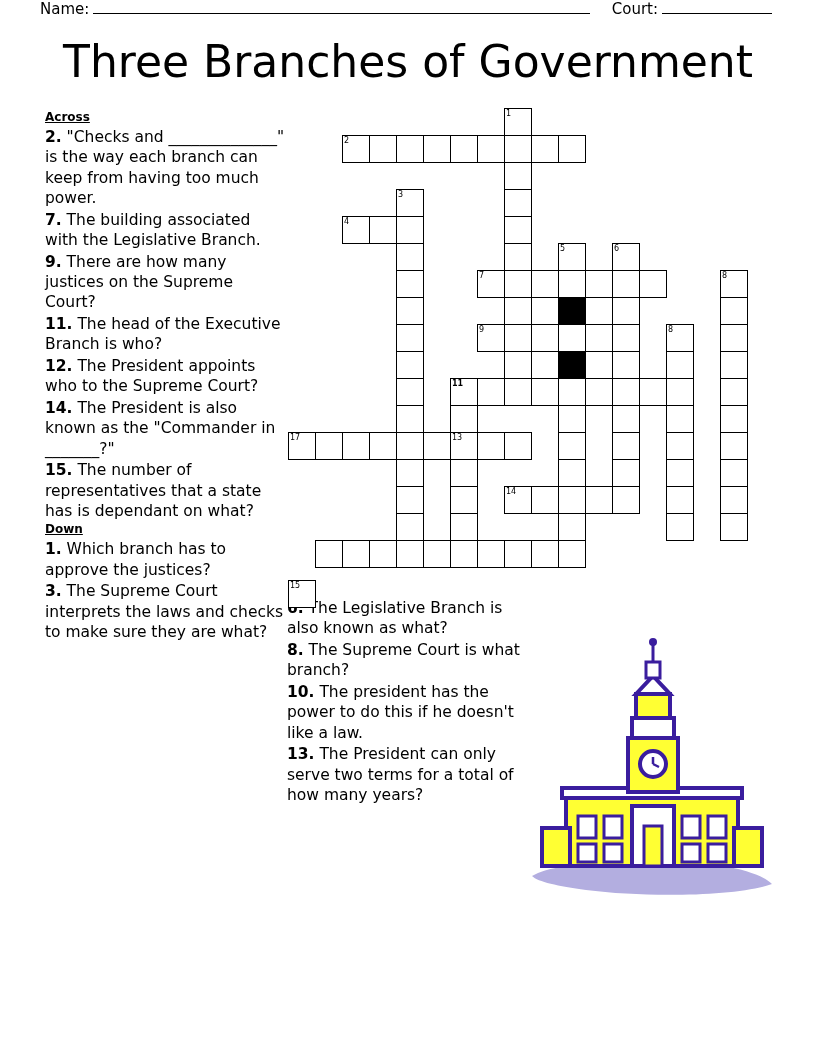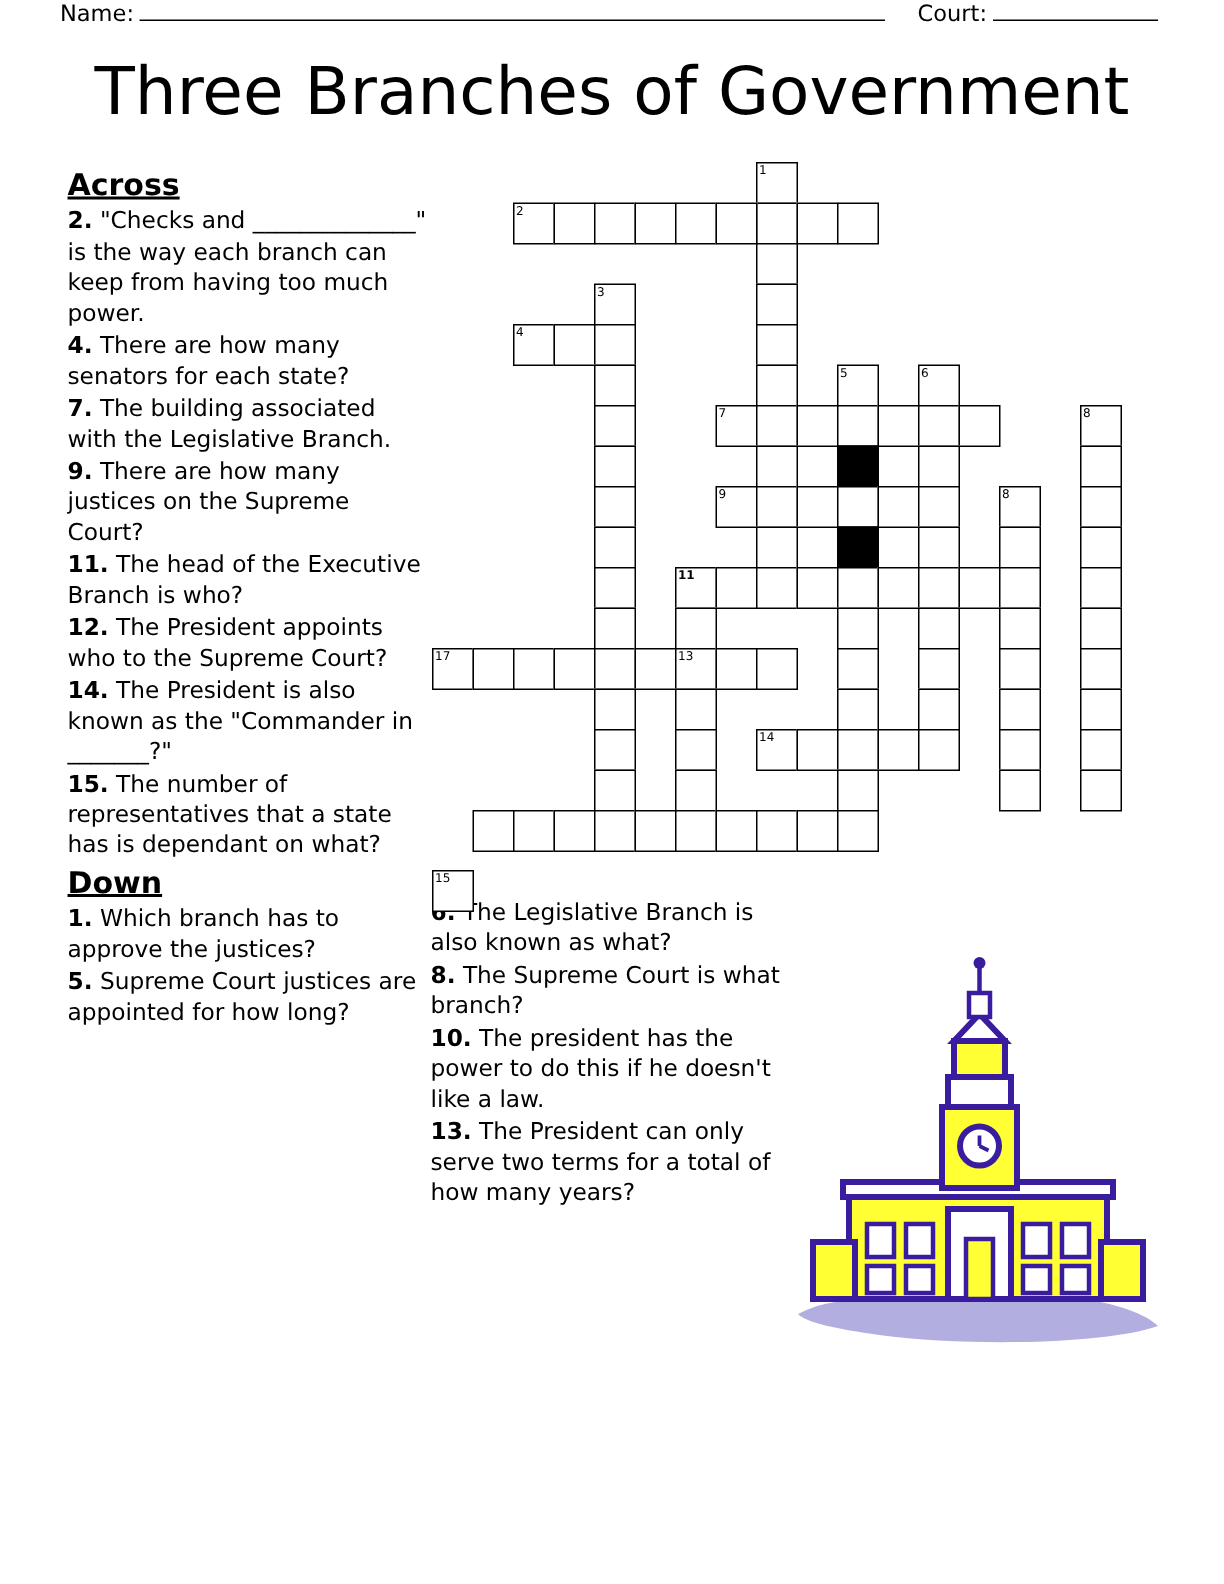--- a/index.html
+++ b/index.html
@@ -70,21 +70,21 @@
   }
   .col-b {
     top: 598px;
     left: 287px;
     width: 240px;
   }
   .section-head {
     font-weight: bold;
     text-decoration: underline;
     margin-bottom: 1px;
-    font-size: 20px;
+    font-size: 12px;
   }
   .clue {
     margin-bottom: 1px;
   }
   .clue .num {
     font-weight: bold;
   }
 
   
   .grid {
@@ -132,32 +132,31 @@
     <span class="lbl date-lbl">Court:</span>
     <span class="rule short"></span>
   </div>
 
   <div class="title">Three Branches of Government</div>
 
   <div class="clues col-a">
     <div class="section-head">Across</div>
     <div id="across-list">
         <div class="clue"><span class="num">2.</span><span> "Checks and ______________" is the way each branch can keep from having too much power.</span></div>
-        <div class="clue"><span class="num">4.</span><span> There are how many senators for each state?</span></div>
         <div class="clue"><span class="num">7.</span><span> The building associated with the Legislative Branch.</span></div>
         <div class="clue"><span class="num">9.</span><span> There are how many justices on the Supreme Court?</span></div>
         <div class="clue"><span class="num">11.</span><span> The head of the Executive Branch is who?</span></div>
         <div class="clue"><span class="num">12.</span><span> The President appoints who to the Supreme Court?</span></div>
         <div class="clue"><span class="num">14.</span><span> The President is also known as the "Commander in _______?"</span></div>
         <div class="clue"><span class="num">15.</span><span> The number of representatives that a state has is dependant on what?</span></div>
       </div>
     <div class="section-head">Down</div>
     <div id="down-list-a">
         <div class="clue"><span class="num">1.</span><span> Which branch has to approve the justices?</span></div>
-        <div class="clue"><span class="num">5.</span><span> Supreme Court justices are appointed for how long?</span></div>
+        <div class="clue"><span class="num">3.</span><span> The Supreme Court interprets the laws and checks to make sure they are what?</span></div>
       </div>
   </div>
 
   <div class="clues col-b">
     <div id="down-list-b">
         <div class="clue"><span class="num">6.</span><span> The Legislative Branch is also known as what?</span></div>
         <div class="clue"><span class="num">8.</span><span> The Supreme Court is what branch?</span></div>
         <div class="clue"><span class="num">10.</span><span> The president has the power to do this if he doesn't like a law.</span></div>
         <div class="clue"><span class="num">13.</span><span> The President can only serve two terms for a total of how many years?</span></div>
       </div>

